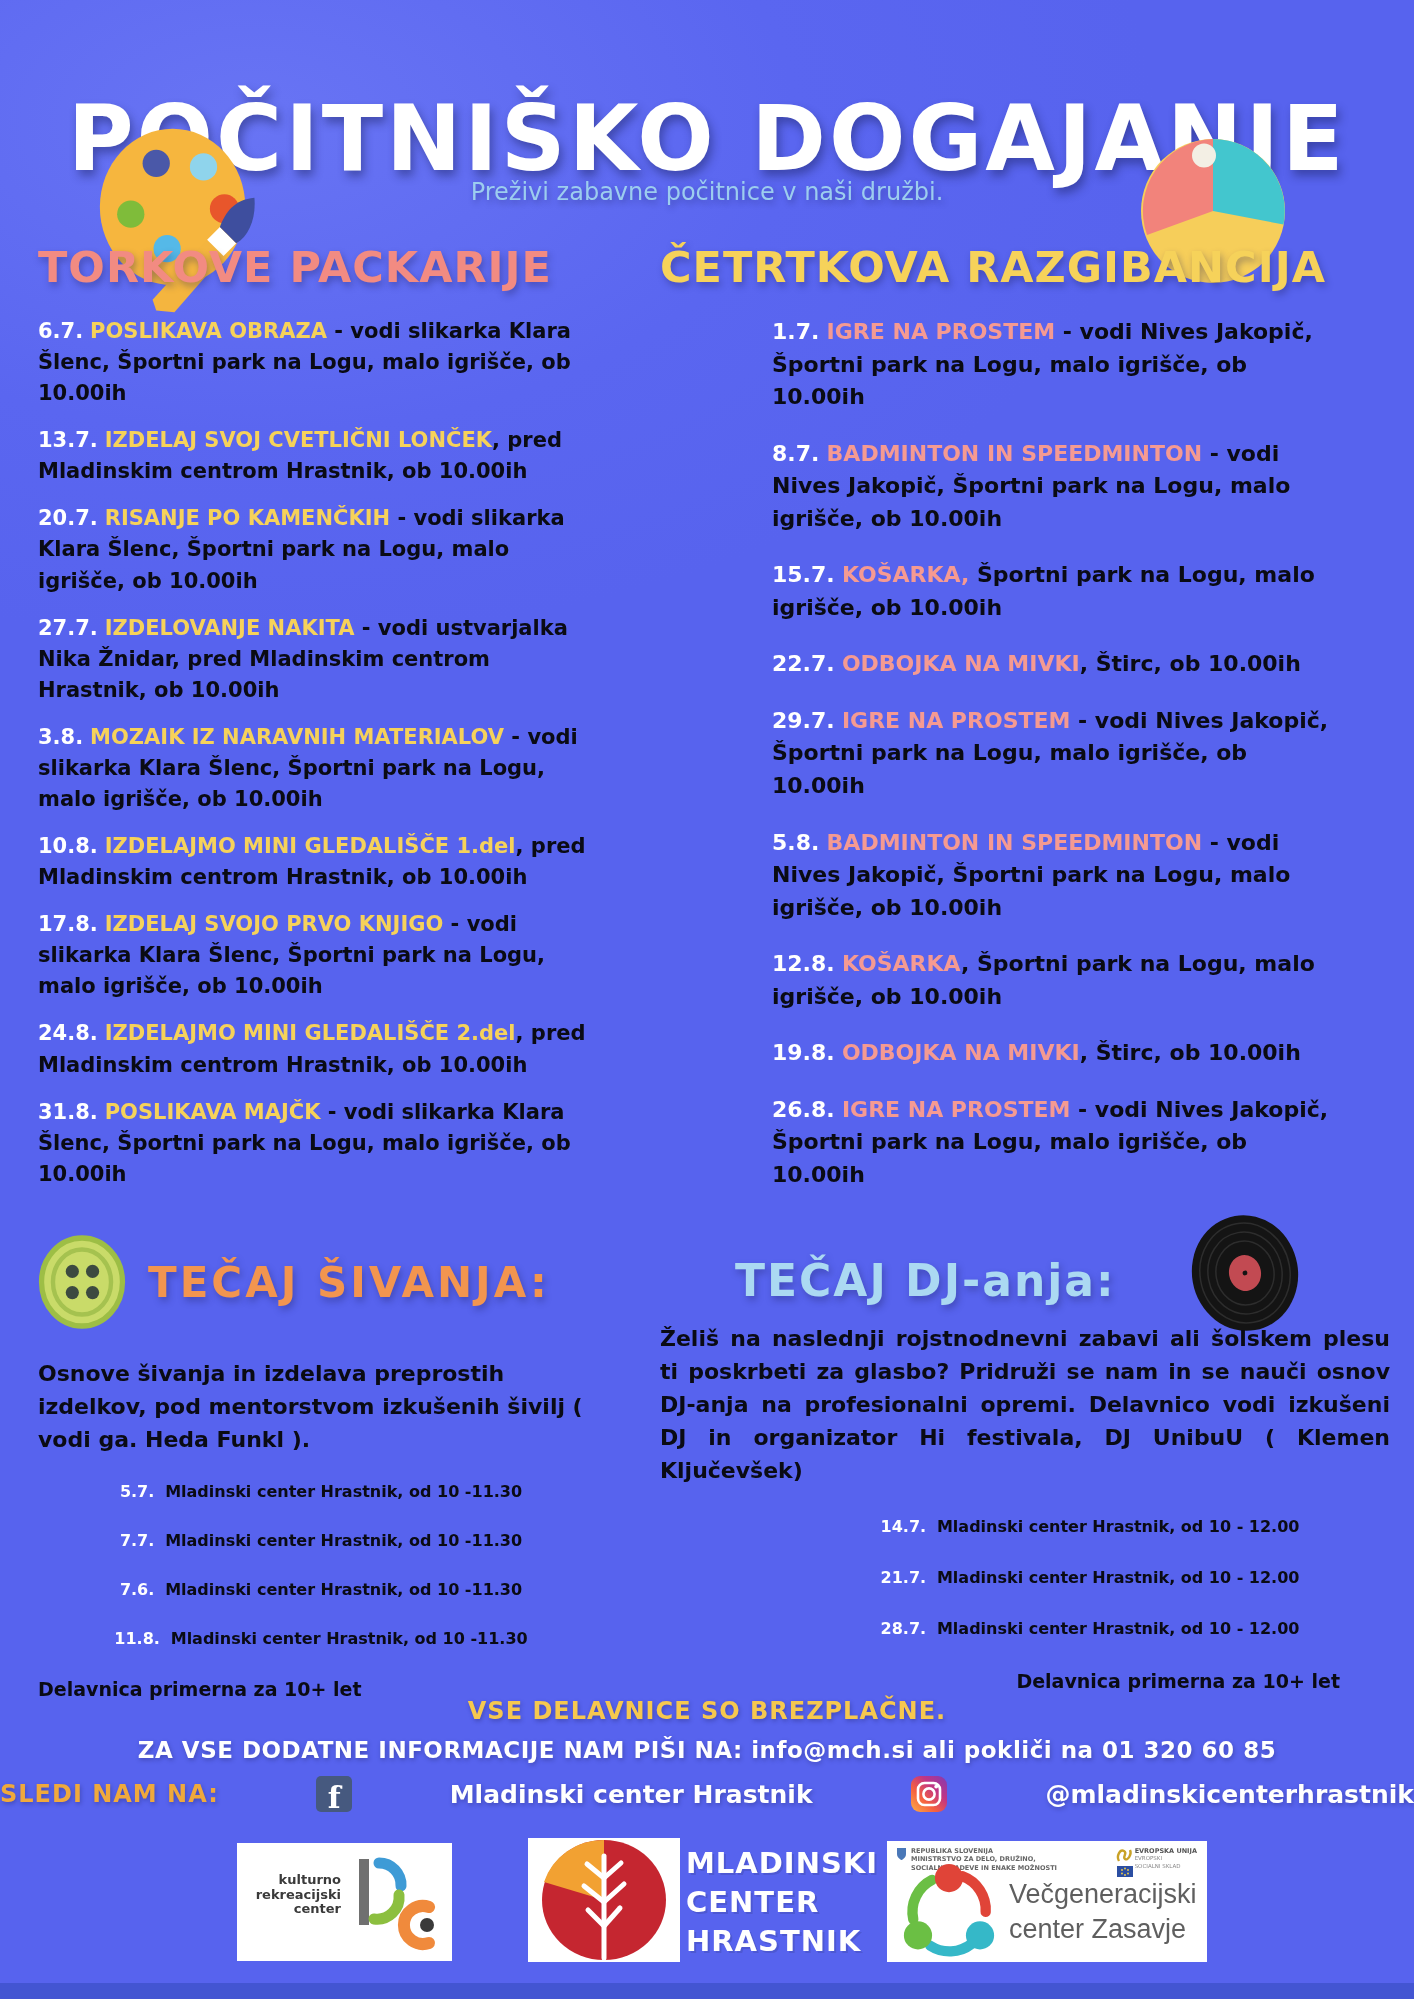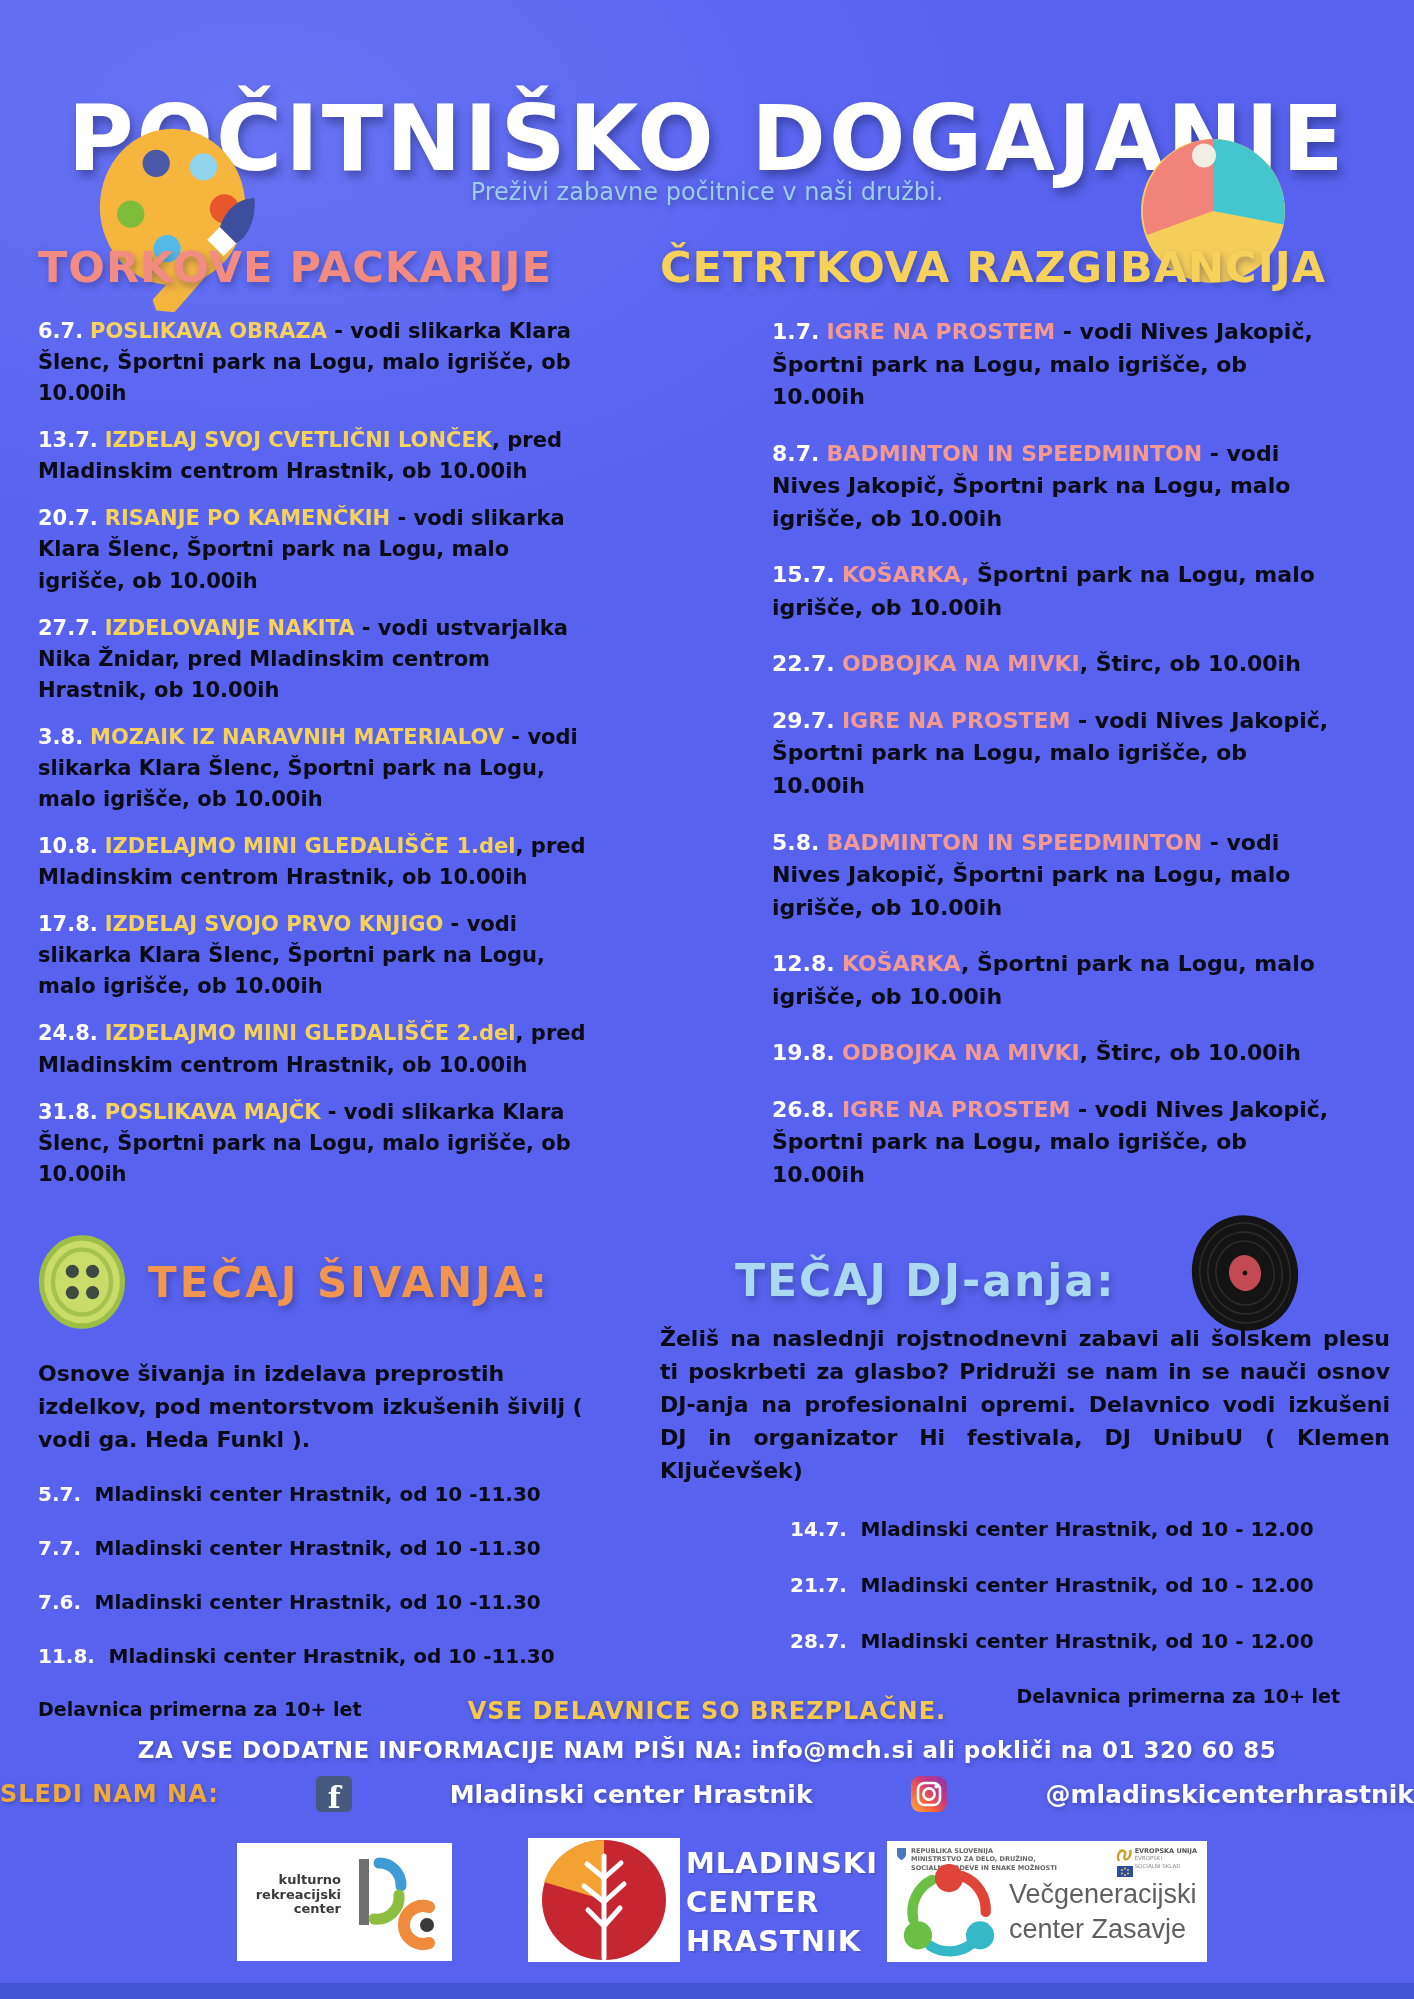--- a/index.html
+++ b/index.html
@@ -45,21 +45,21 @@
   }
   .dj-head{margin:22px 0 16px 75px;}
   .dj-head h2{
     margin:0;font-size:44px;font-weight:800;letter-spacing:2px;color:#abd9f2;
     text-shadow:2px 4px 7px rgba(25,30,90,.35);white-space:nowrap;
   }
   .vinyl{position:absolute;left:1185px;top:1212px;}
   .desc{font-size:22px;font-weight:700;line-height:1.5;color:#0a0b14;margin:0 0 26px 0;}
   .desc.justify{text-align:justify;margin-bottom:30px;}
   .sessions{list-style:none;margin:0;padding:0;}
-  .sessions li{font-size:20px;font-weight:700;color:#0a0b14;margin:0 0 30px 0;white-space:nowrap;}
+  .sessions li{font-size:16px;font-weight:700;color:#0a0b14;margin:0 0 30px 0;white-space:nowrap;text-align:center;}
   .sec-right .sessions{padding-left:130px;}
   .sec-right .sessions li{margin-bottom:32px;}
   .note{font-size:19px;font-weight:700;color:#0a0b14;margin:0;}
   .note-right{text-align:right;padding-right:50px;}
   .footer-line{position:absolute;left:0;width:100%;text-align:center;font-weight:800;}
   .free-line{top:1697px;font-size:24px;color:#f6c84e;letter-spacing:1px;text-shadow:1px 2px 4px rgba(25,30,90,.35);}
   .info-line{top:1737px;font-size:23px;color:#ffffff;letter-spacing:.5px;text-shadow:1px 2px 4px rgba(25,30,90,.35);}
   .follow-row{
     position:absolute;top:1775px;left:0;width:100%;
     display:flex;justify-content:space-between;align-items:center;gap:14px;

